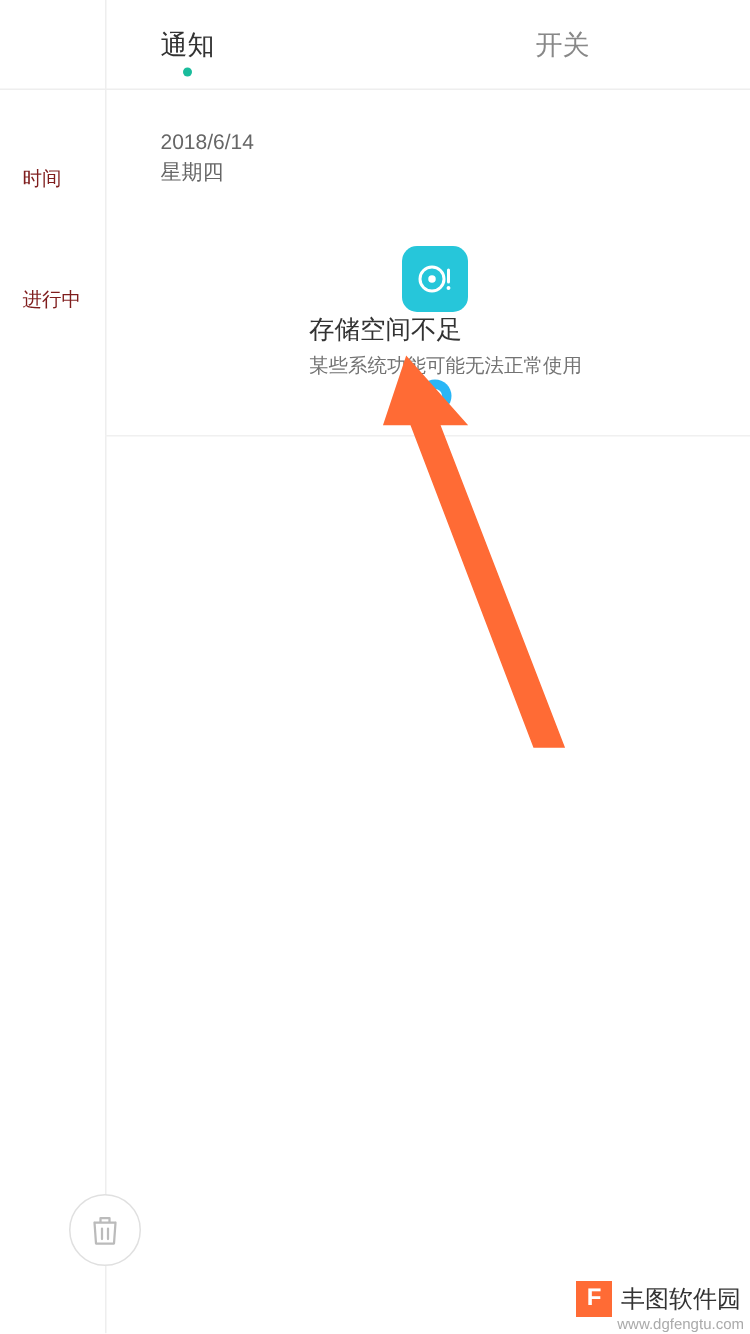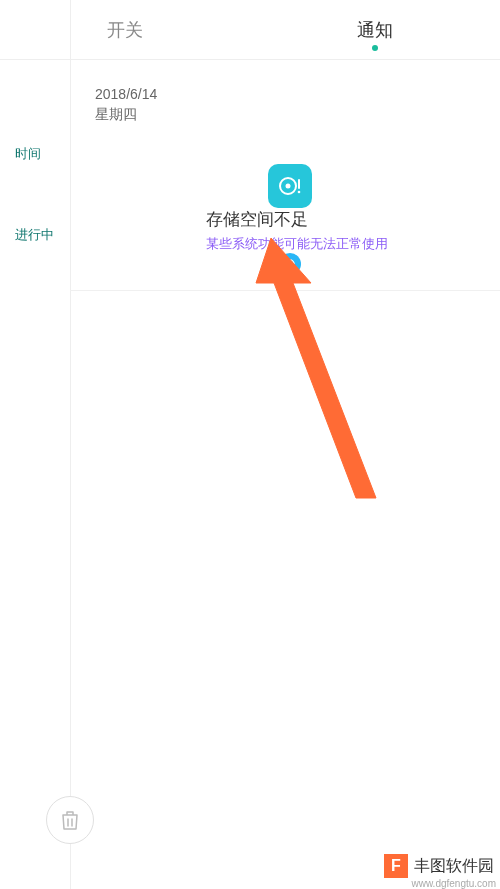--- a/index.html
+++ b/index.html
@@ -54,41 +54,40 @@
       width: 1px;
       background: #eee;
       height: 889px;
     }
     .section-label {
       position: absolute;
       left: -55px;
       top: 50%;
       transform: translateY(-50%);
       font-size: 13px;
-      color: #0f766e;
-      margin-top: 35px;
+      color: #7f1d1d;
     }
     .time-section {
       display: flex;
       align-items: center;
       padding: 25px 0 25px 25px;
       position: relative;
     }
     .time-section .section-label {
       top: 50px;
       transform: none;
     }
     .time-large {
       font-size: 44px;
       font-weight: 300;
       color: #333;
       letter-spacing: -1px;
     }
     .date-block {
-      margin-left: 0;
+      margin-left: 12px;
       display: flex;
       flex-direction: column;
       justify-content: flex-end;
     }
     .date-line {
       font-size: 14px;
       color: #666;
       line-height: 1.4;
     }
     .notif-section {
@@ -119,21 +118,21 @@
       margin-left: 14px;
       flex: 1;
     }
     .notif-title {
       font-size: 17px;
       color: #333;
       margin-bottom: 4px;
     }
     .notif-desc {
       font-size: 13px;
-      color: #8b5cf6;
+      color: #737373;
     }
     .notif-badge {
       width: 22px;
       height: 22px;
       background: #29b6f6;
       border-radius: 50%;
       display: flex;
       align-items: center;
       justify-content: center;
       flex-shrink: 0;
@@ -191,26 +190,26 @@
     .wm-url {
       font-size: 10px;
       color: #aaa;
       padding-right: 4px;
     }
   </style>
 </head>
 <body>
 
 <div class="tabs">
-  <div class="tab">
-    <span>开关</span>
-  </div>
   <div class="tab active">
     <span>通知</span>
     <span class="tab-indicator"></span>
+  </div>
+  <div class="tab">
+    <span>开关</span>
   </div>
 </div>
 
 <div class="timeline-line"></div>
 
 <div class="content">
   <div class="time-section">
     <span class="section-label">时间</span>
     <div class="date-block">
       <span class="date-line">2018/6/14</span>

